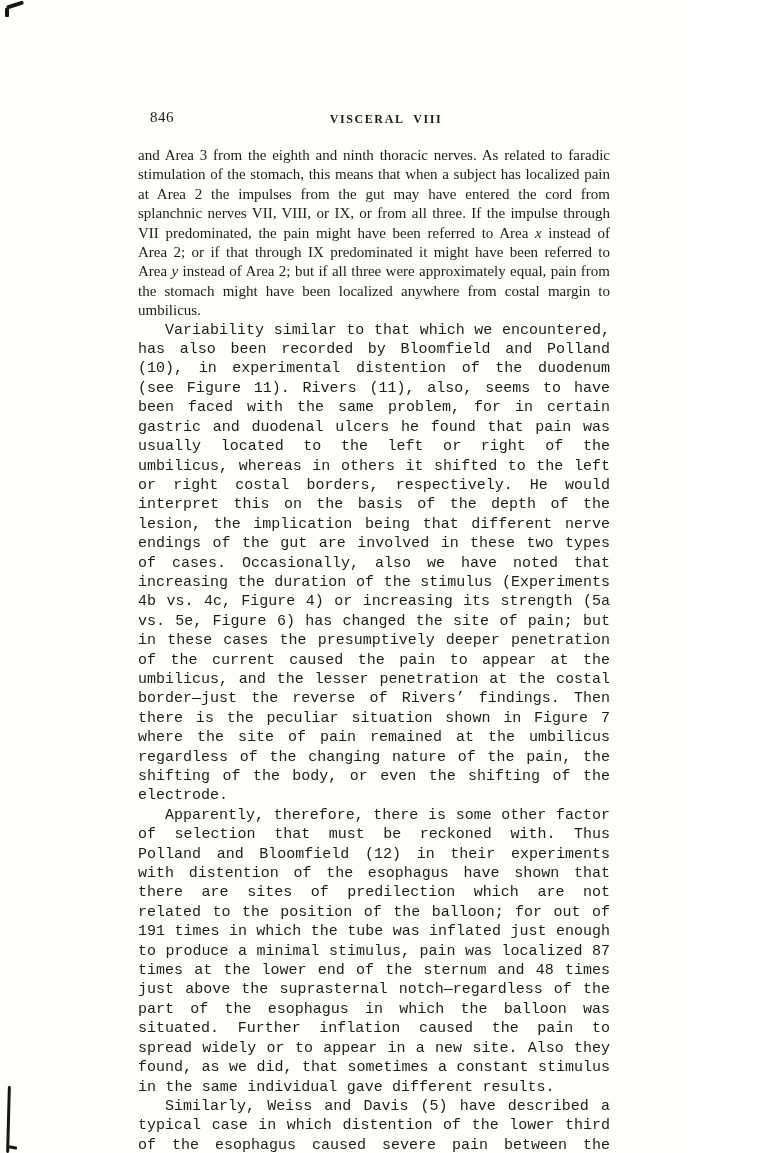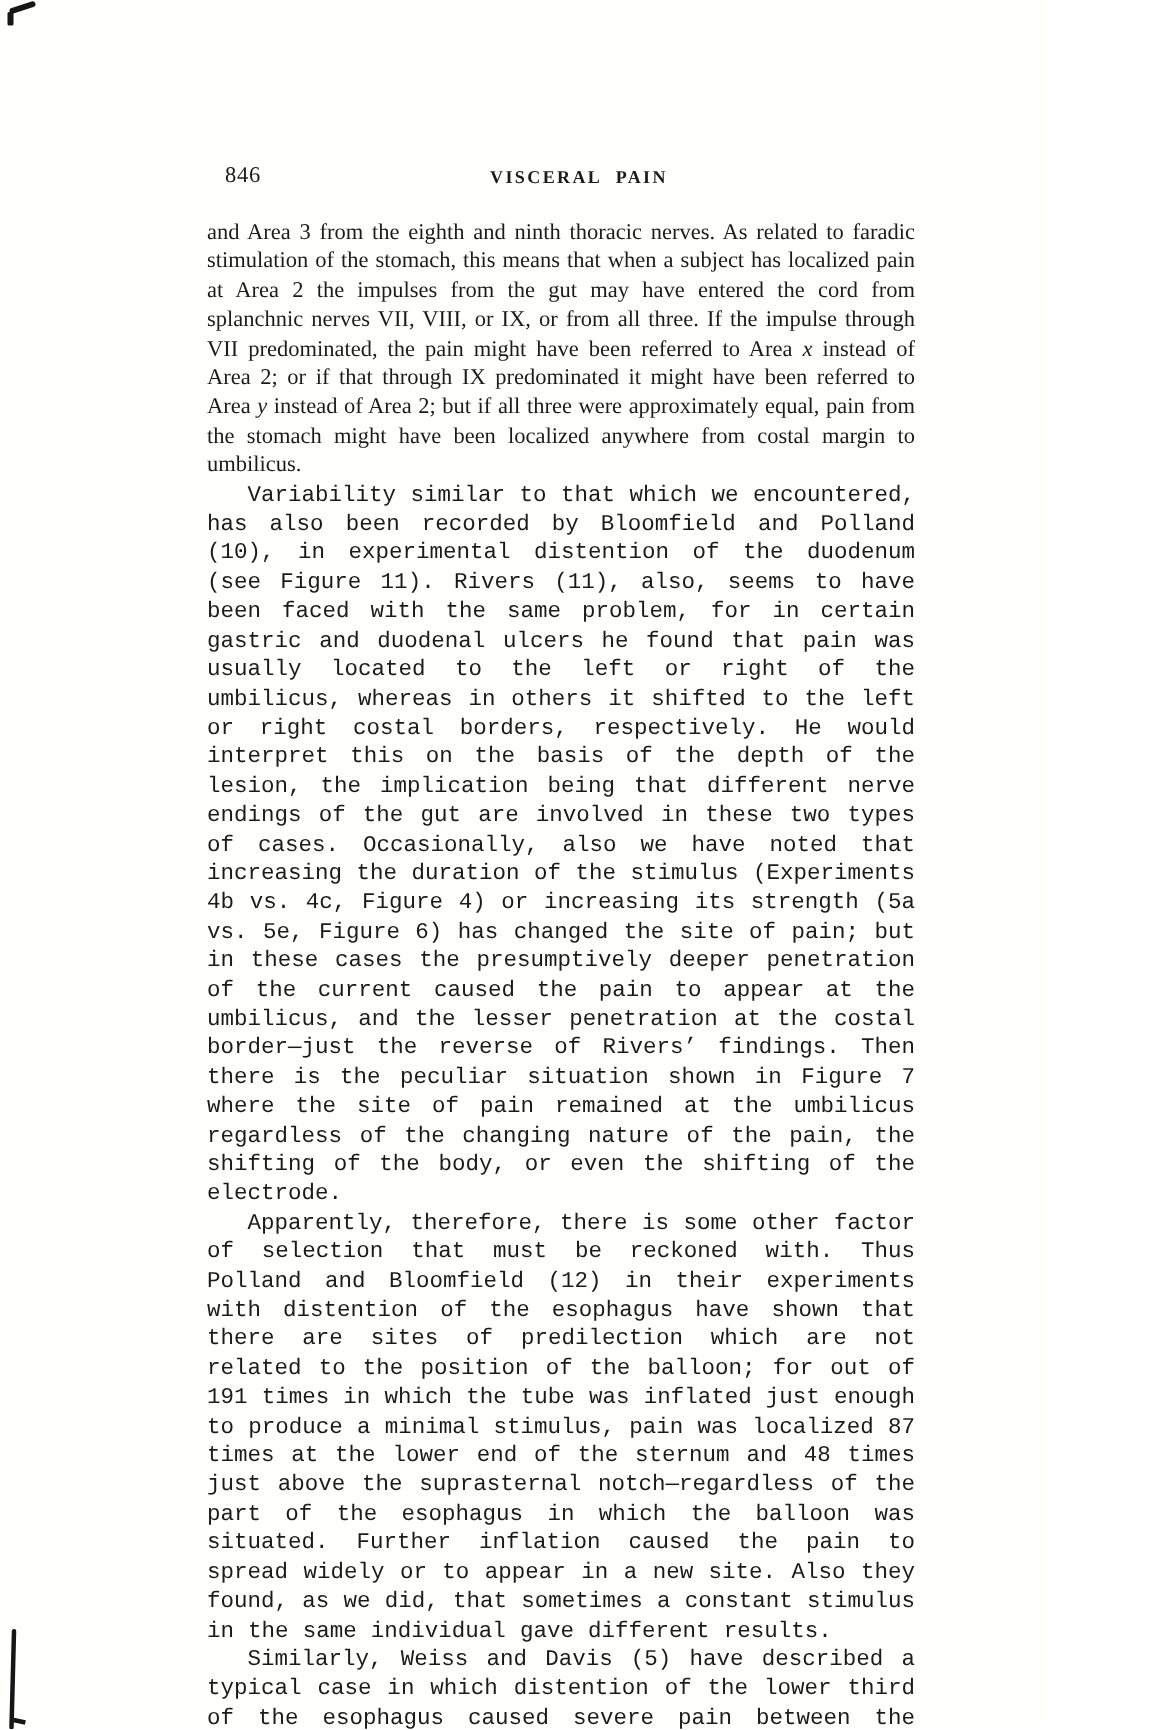--- a/index.html
+++ b/index.html
@@ -94,21 +94,21 @@
 
 <div class="page">
 
   <div class="scan-artifact artifact-top-1"></div>
   <div class="scan-artifact artifact-top-2"></div>
   <div class="scan-artifact artifact-bottom-1"></div>
   <div class="scan-artifact artifact-bottom-2"></div>
 
   <header class="running-head">
     <span class="page-number">846</span>
-    <span class="running-title">VISCERAL PAIN</span>
+    <span class="running-title">VISCERAL VIII</span>
   </header>
 
   <main class="text-block">
 
     <p class="para"><span>and Area 3 from the eighth and ninth thoracic nerves. As related to faradic stimulation of the stomach, this means that when a subject has localized pain at Area 2 the impulses from the gut may have entered the cord from splanchnic nerves VII, VIII, or IX, or from all three. If the impulse through VII predominated, the pain might have been referred to Area </span><i class="var">x</i><span> instead of Area 2; or if that through IX predominated it might have been referred to Area </span><i class="var">y</i><span> instead of Area 2; but if all three were approximately equal, pain from the stomach might have been localized anywhere from costal margin to umbilicus.</span></p>
 
     <p class="para indent">Variability similar to that which we encountered, has also been recorded by Bloomfield and Polland (10), in experimental distention of the duodenum (see Figure 11). Rivers (11), also, seems to have been faced with the same problem, for in certain gastric and duodenal ulcers he found that pain was usually located to the left or right of the umbilicus, whereas in others it shifted to the left or right costal borders, respectively. He would interpret this on the basis of the depth of the lesion, the implication being that different nerve endings of the gut are involved in these two types of cases. Occasionally, also we have noted that increasing the duration of the stimulus (Experiments 4b vs. 4c, Figure 4) or increasing its strength (5a vs. 5e, Figure 6) has changed the site of pain; but in these cases the presumptively deeper penetration of the current caused the pain to appear at the umbilicus, and the lesser penetration at the costal border—just the reverse of Rivers’ findings. Then there is the peculiar situation shown in Figure 7 where the site of pain remained at the umbilicus regardless of the changing nature of the pain, the shifting of the body, or even the shifting of the electrode.</p>
 
     <p class="para indent">Apparently, therefore, there is some other factor of selection that must be reckoned with. Thus Polland and Bloomfield (12) in their experiments with distention of the esophagus have shown that there are sites of predilection which are not related to the position of the balloon; for out of 191 times in which the tube was inflated just enough to produce a minimal stimulus, pain was localized 87 times at the lower end of the sternum and 48 times just above the suprasternal notch—regardless of the part of the esophagus in which the balloon was situated. Further inflation caused the pain to spread widely or to appear in a new site. Also they found, as we did, that sometimes a constant stimulus in the same individual gave different results.</p>
 

